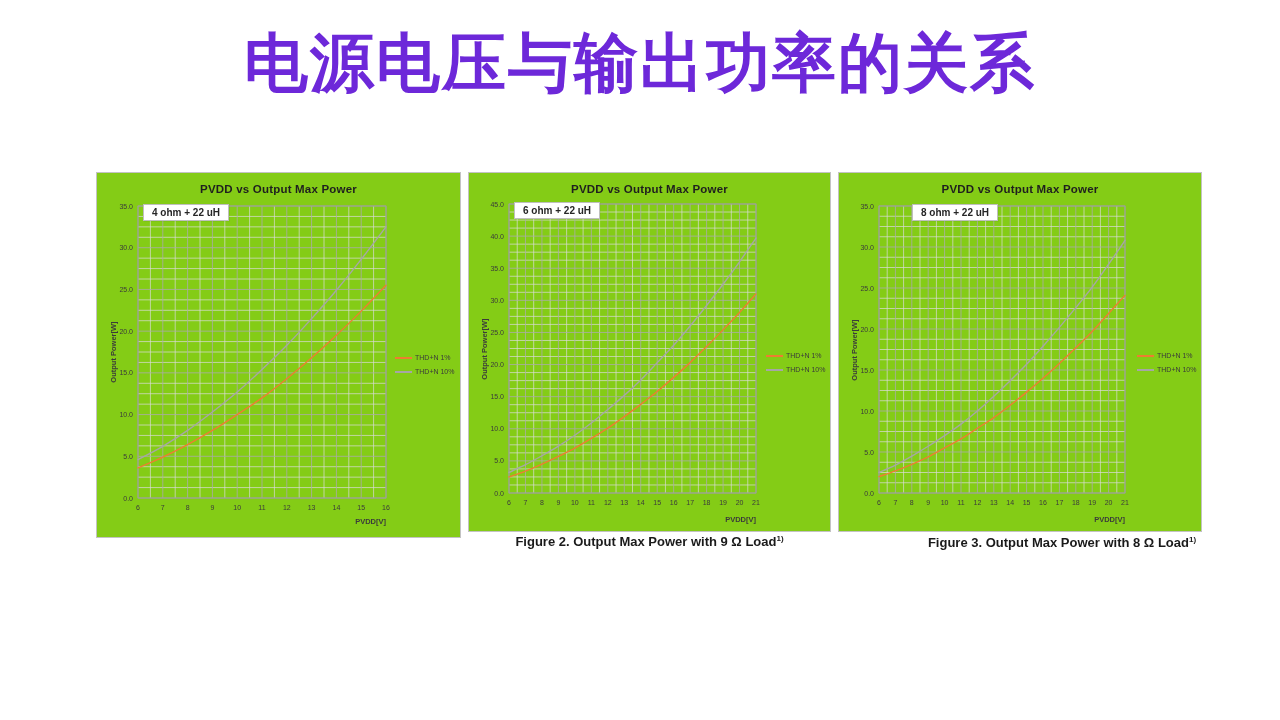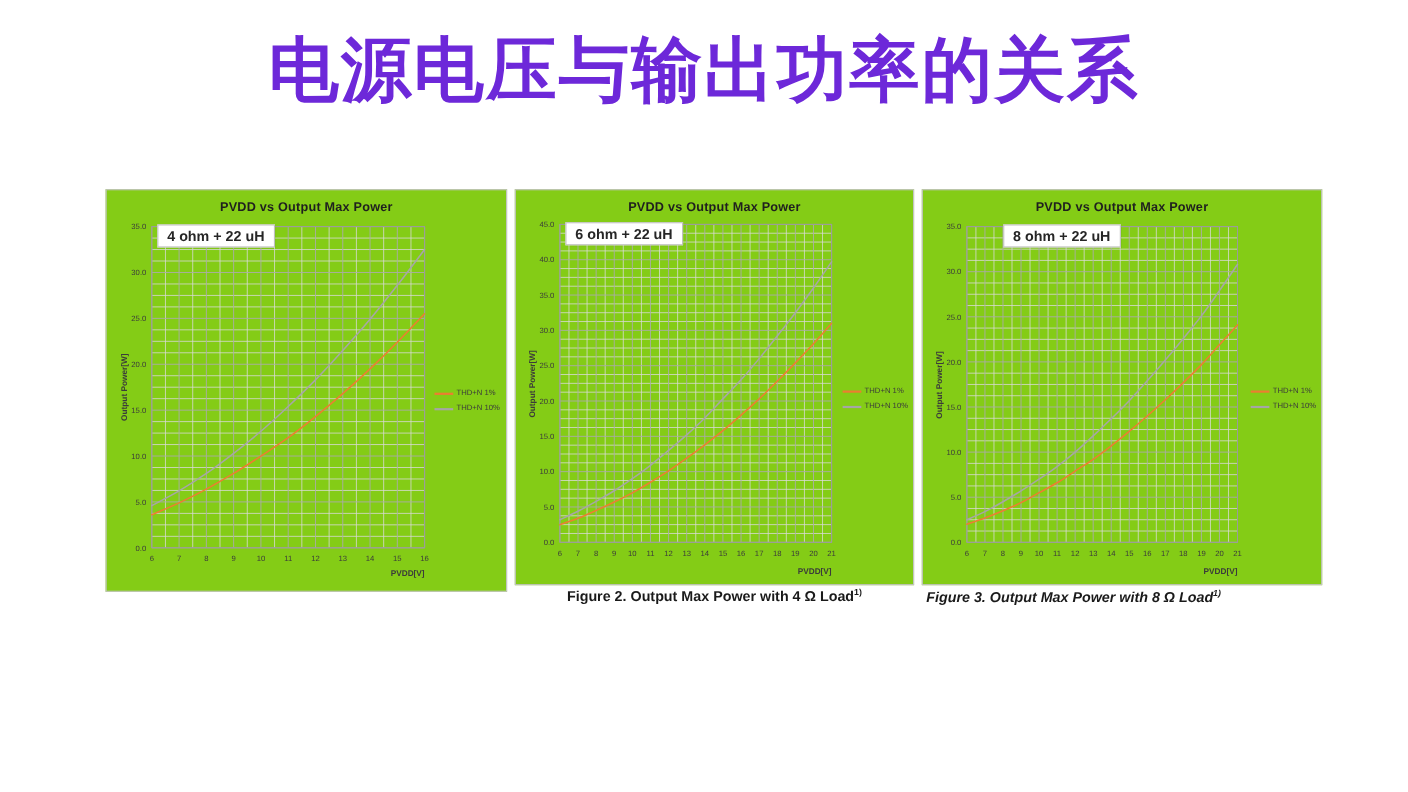--- a/index.html
+++ b/index.html
@@ -17,21 +17,21 @@
     position:absolute; background:#84cc16; border:1px solid #c3c3c3;
   }
   .chart-title {
     position:absolute; top:10px; left:0; width:100%;
     text-align:center; font-size:11.5px; font-weight:bold; color:#1f1f1f;
     letter-spacing:.2px;
   }
   .plot-svg { position:absolute; left:0; top:0; }
   .inset-label {
     position:absolute; background:#fff; border:1px solid #bfbfbf;
-    padding:2px 8px; font-size:13px; font-weight:bold; color:#262626;
+    padding:2px 8px; font-size:10px; font-weight:bold; color:#262626;
     white-space:nowrap; box-shadow:1px 1px 0 rgba(0,0,0,0.04);
   }
   .ylabel {
     position:absolute; transform:translate(-50%,-50%) rotate(-90deg);
     font-size:7.5px; font-weight:bold; color:#3b3b3b; white-space:nowrap;
   }
   .xlabel {
     position:absolute; font-size:7.5px; font-weight:bold; color:#3b3b3b;
     text-align:right;
   }
@@ -253,21 +253,21 @@
         <span class="swatch" style="background: rgb(237, 125, 49);"></span>
         <span class="legend-text">THD+N 1%</span>
       </div>
       <div class="legend-item">
         <span class="swatch" style="background: rgb(166, 166, 166);"></span>
         <span class="legend-text">THD+N 10%</span>
       </div>
     </div>
   </div>
   <div class="caption" style="left:468px; top:534px; width:363px;">
-    <span>Figure 2. Output Max Power with 4 Ω Load</span><sup>1)</sup>
+    <span>Figure 2. Output Max Power with 9 Ω Load</span><sup>1)</sup>
   </div>
 
   <div class="panel" style="left:838px; top:172px; width:364px; height:360px;">
     <svg class="plot-svg" width="364" height="360">
         <line x1="48.2" y1="33" x2="48.2" y2="320" stroke="#dbdbdb" stroke-width="0.7"></line>
         <line x1="64.6" y1="33" x2="64.6" y2="320" stroke="#dbdbdb" stroke-width="0.7"></line>
         <line x1="81" y1="33" x2="81" y2="320" stroke="#dbdbdb" stroke-width="0.7"></line>
         <line x1="97.4" y1="33" x2="97.4" y2="320" stroke="#dbdbdb" stroke-width="0.7"></line>
         <line x1="113.8" y1="33" x2="113.8" y2="320" stroke="#dbdbdb" stroke-width="0.7"></line>
         <line x1="130.2" y1="33" x2="130.2" y2="320" stroke="#dbdbdb" stroke-width="0.7"></line>
@@ -361,17 +361,17 @@
       <div class="legend-item">
         <span class="swatch" style="background: rgb(237, 125, 49);"></span>
         <span class="legend-text">THD+N 1%</span>
       </div>
       <div class="legend-item">
         <span class="swatch" style="background: rgb(166, 166, 166);"></span>
         <span class="legend-text">THD+N 10%</span>
       </div>
     </div>
   </div>
-  <div class="caption" style="left:794px; top:535px; width:364px;font-style:italic;">
+  <div class="caption" style="left:880px; top:535px; width:364px;">
     <span>Figure 3. Output Max Power with 8 Ω Load</span><sup>1)</sup>
   </div>
 
 </div>
 
 </body></html>

